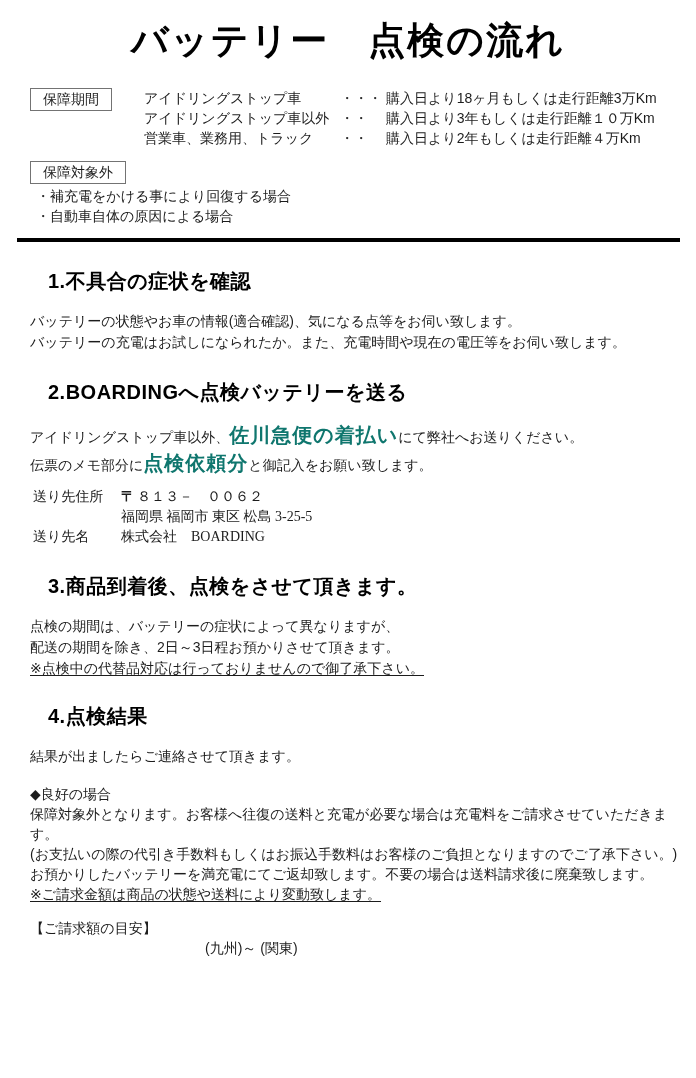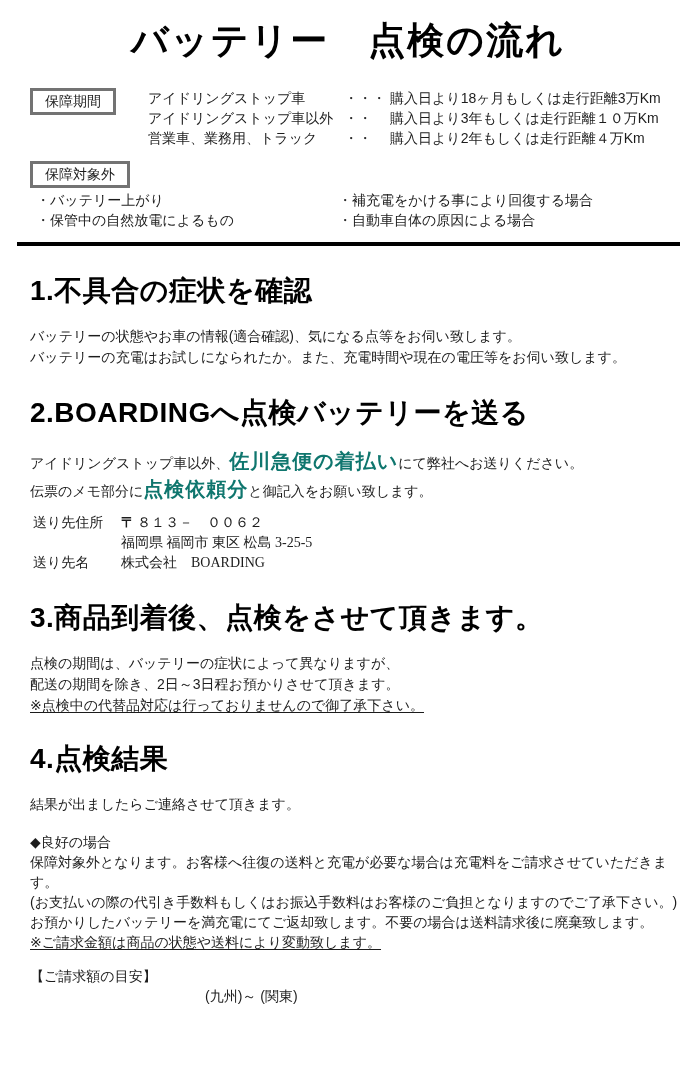--- a/index.html
+++ b/index.html
@@ -16,21 +16,21 @@
     text-align: center;
     font-size: 37px;
     font-weight: 700;
     color: #000;
     padding-top: 16px;
     letter-spacing: 2px;
     white-space: pre;
   }
   .label-box {
     display: inline-block;
-    border: 3px solid #737373;
+    border: 1px solid #737373;
     font-size: 14px;
     line-height: 19px;
     padding: 1px 12px;
     color: #1c1c1c;
     background: #fff;
   }
   .warranty { display: flex; align-items: flex-start; margin: 22px 16px 0 30px; }
   .warranty-rows { margin-left: 32px; font-size: 14px; line-height: 20px; }
   .w-row { display: flex; }
   .w-vehicle { width: 196px; }
@@ -38,24 +38,24 @@
   .exclusions { margin: 13px 16px 0 30px; }
   .exc-cols { display: flex; margin-top: 2px; margin-left: 6px; font-size: 14px; line-height: 20px; }
   .exc-col-left { width: 302px; }
   .double-rule {
     margin: 12px 16px 0 17px;
     height: 3px;
     border-top: 2px solid #000;
     border-bottom: 2px solid #000;
   }
   .sec-heading {
-    font-size: 28px;
+    font-size: 20px;
     font-weight: 700;
     color: #000;
-    margin: 26px 16px 0 30px;
+    margin: 26px 16px 0 48px;
     letter-spacing: 0.5px;
   }
   .sec-heading.h4 { margin-top: 24px; }
   .body-text { font-size: 14px; line-height: 21px; margin: 16px 14px 0 30px; }
   .body-text div { min-height: 21px; }
   .emphasis { font-size: 20px; font-weight: 700; color: #0f766e; letter-spacing: 1px; }
   .big-lines div { line-height: 26px; }
   .underline { text-decoration: underline; text-underline-offset: 2px; }
   .ship { margin: 9px 16px 0 33px; font-size: 14px; }
   .ship-row { display: flex; line-height: 20px; font-family: Liberation Serif, serif; }
@@ -91,24 +91,20 @@
         <span class="w-vehicle">営業車、業務用、トラック</span>
         <span class="w-dots">・・</span>
         <span class="w-detail">購入日より2年もしくは走行距離４万Km</span>
       </div>
     </div>
   </div>
 
   <div class="exclusions">
     <span class="label-box">保障対象外</span>
     <div class="exc-cols">
-      <div class="exc-col-left">
-        <div>・バッテリー上がり</div>
-        <div>・保管中の自然放電によるもの</div>
-      </div>
       <div class="exc-col-right">
         <div>・補充電をかける事により回復する場合</div>
         <div>・自動車自体の原因による場合</div>
       </div>
     </div>
   </div>
 
   <div class="double-rule"></div>
 
   <div class="sec-heading">1.不具合の症状を確認</div>

